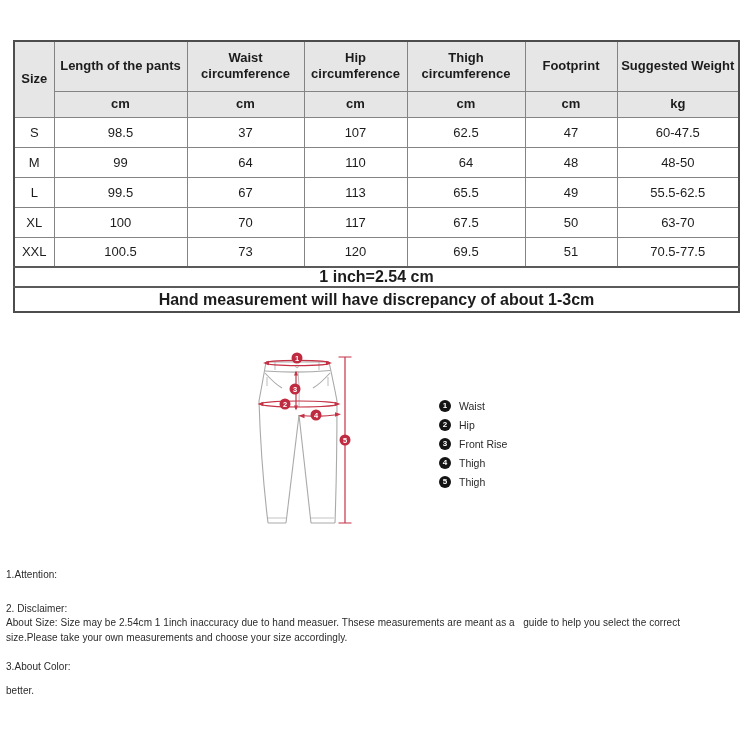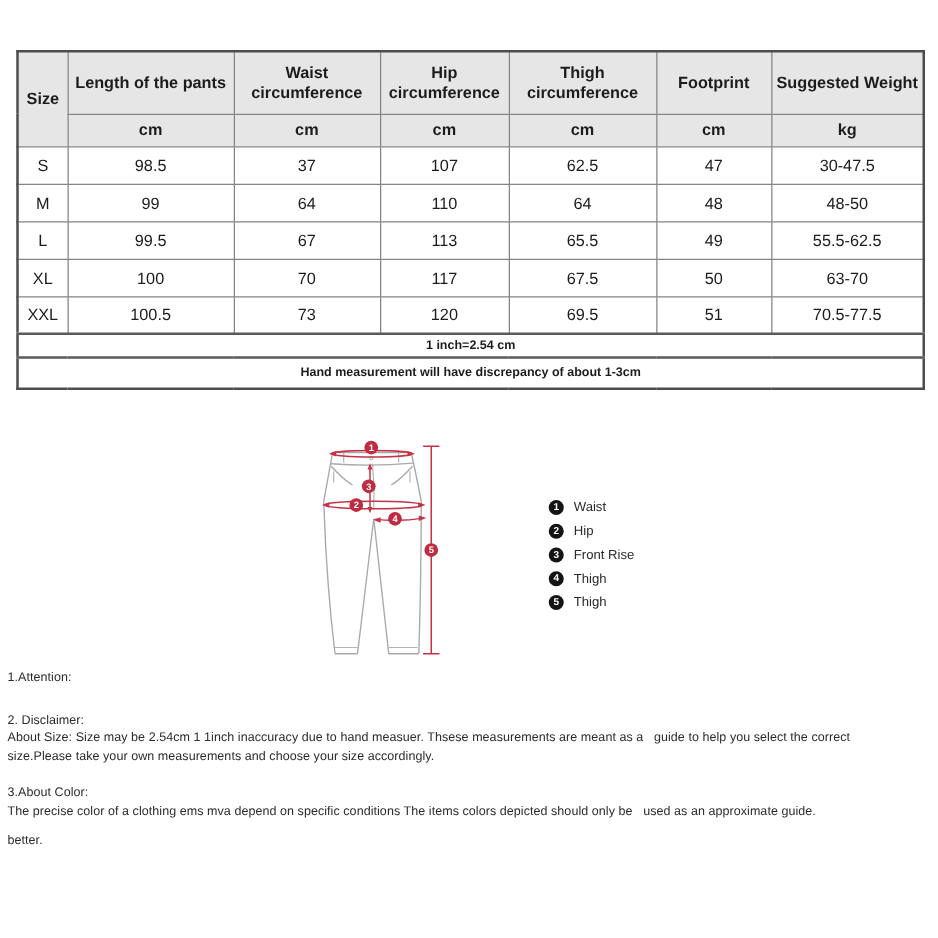--- a/index.html
+++ b/index.html
@@ -17,33 +17,33 @@
     border:1px solid #848484;text-align:center;vertical-align:middle;
     padding:0 2px;font-size:13px;color:#1c1c1c;
   }
   table.size-chart thead th{background:#e6e6e6;font-weight:bold;line-height:1.25;}
   tr.hdr-row{height:50px;}
   tr.unit-row{height:26px;margin-top:16px;}
   tr.data-row{height:30px;}
   tr.data-row td{font-weight:normal;}
   tr.foot-row-1{height:19px;}
   tr.foot-row-2{height:25px;}
-  tr.foot-row-1 td, tr.foot-row-2 td{font-weight:bold;font-size:10px;border-top:2px solid #5a5a5a;}
+  tr.foot-row-1 td, tr.foot-row-2 td{font-weight:bold;font-size:16px;border-top:2px solid #5a5a5a;}
   
   .pants-svg{position:absolute;left:253px;top:345px;}
   .legend{position:absolute;left:439px;top:400px;}
   .legend-item{display:flex;align-items:center;height:11px;margin-bottom:8px;}
   .legend-marker{
     width:12px;height:12px;border-radius:50%;background:#141414;color:#ffffff;
     font-size:8px;font-weight:bold;display:flex;align-items:center;justify-content:center;
     flex:0 0 12px;line-height:12px;
   }
   .legend-label{margin-left:8px;font-size:10.5px;color:#2a2a2a;}
   
-  .notes{position:absolute;left:6px;top:536px;width:744px;font-size:10px;
+  .notes{position:absolute;left:6px;top:568px;width:744px;font-size:10px;
          line-height:14.5px;color:#2b2b2b;letter-spacing:0.05px;}
   .notes .line{white-space:pre;}
   .note-section.gap-a{margin-bottom:19px;}
   .note-section.gap-b{margin-bottom:15px;}
   .note-section.gap-c{margin-bottom:9px;}
 </style>
 </head>
 <body>
 
 <table class="size-chart">
@@ -76,21 +76,21 @@
     </tr>
   </thead>
   <tbody>
     <tr class="data-row">
       <td>S</td>
       <td>98.5</td>
       <td>37</td>
       <td>107</td>
       <td>62.5</td>
       <td>47</td>
-      <td>30-47.5</td>
+      <td>60-47.5</td>
     </tr>
     <tr class="data-row">
       <td>M</td>
       <td>99</td>
       <td>64</td>
       <td>110</td>
       <td>64</td>
       <td>48</td>
       <td>48-50</td>
     </tr>
@@ -210,18 +210,17 @@
   <div class="note-section gap-a">
     <div class="line">1.Attention:</div>
   </div>
   <div class="note-section gap-b">
     <div class="line">2. Disclaimer:</div>
     <div class="line">About Size: Size may be 2.54cm 1 1inch inaccuracy due to hand measuer. Thsese measurements are meant as a   guide to help you select the correct</div>
     <div class="line">size.Please take your own measurements and choose your size accordingly.</div>
   </div>
   <div class="note-section gap-c">
     <div class="line">3.About Color:</div>
-    <div class="line">The precise color of a clothing ems mva depend on specific conditions The items colors depicted should only be   used as an approximate guide.</div>
   </div>
   <div class="note-section">
     <div class="line">better.</div>
   </div>
 </div>
 
 </body></html>

